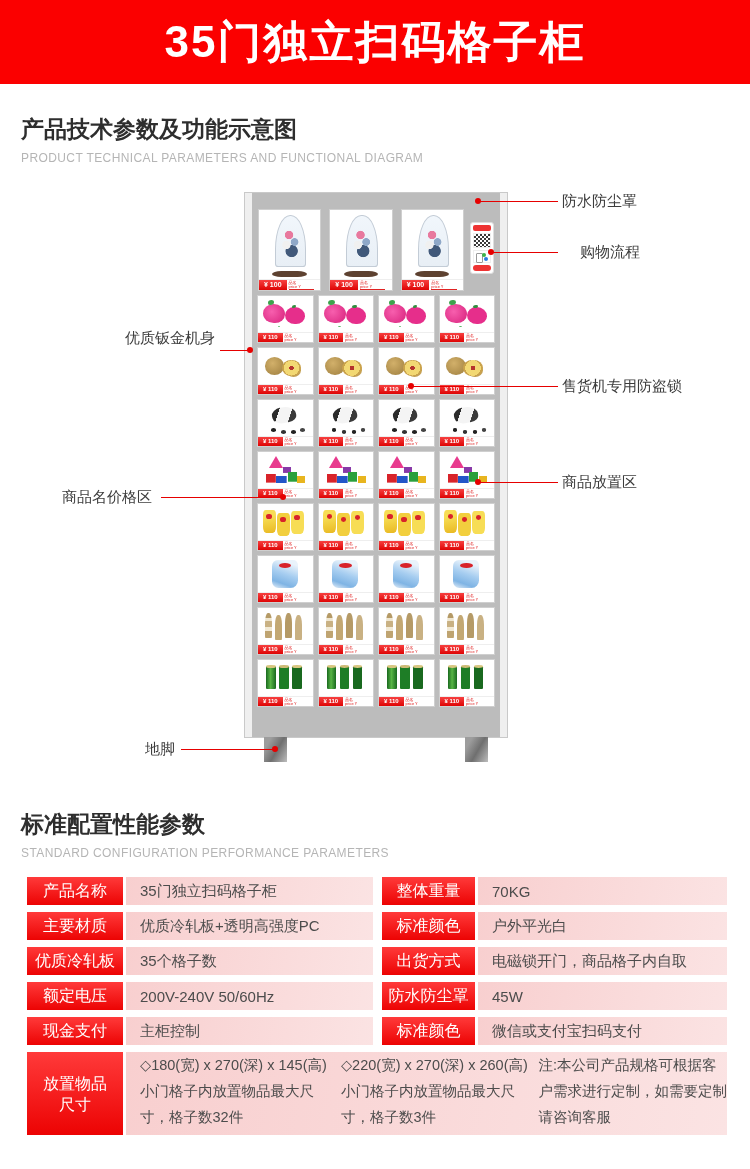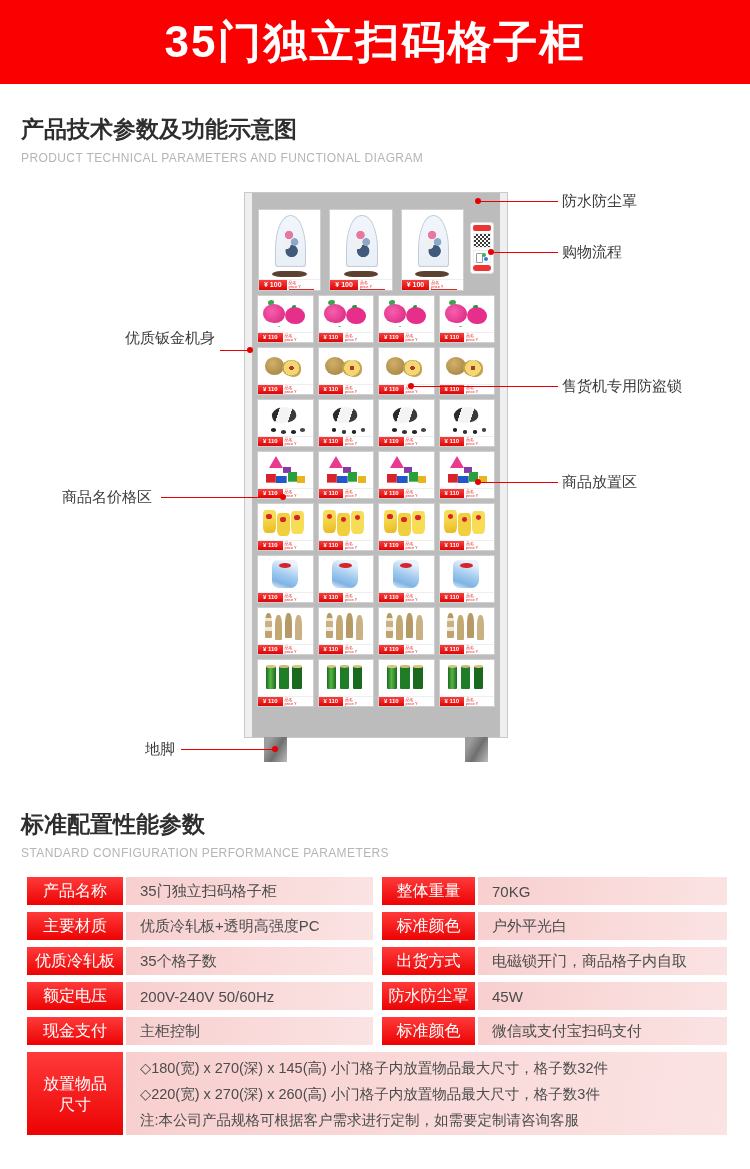--- a/index.html
+++ b/index.html
@@ -86,21 +86,21 @@
 
   
   .ptable{margin:17px 0 0 27px;width:700px}
   .trow{display:flex;margin-bottom:7px;height:28px}
   .trow.tall{height:83px}
   .tl{background:linear-gradient(180deg,#ff3a3a,#ec0303);color:#fff;font-size:16px;font-weight:normal;display:flex;align-items:center;justify-content:center;text-align:center;flex:none}
   .tl.c1{width:96px}.tl.c3{width:93px;margin-left:9px}
   .tl .wrap{width:76px;line-height:21px}
   .tv{background:linear-gradient(100deg,#f8cfcf,#fbe3e3);color:#4c4c4c;font-size:15px;display:flex;align-items:center;padding-left:14px;box-sizing:border-box;margin-left:3px;flex:none;overflow:hidden;white-space:nowrap}
   .tv.c2{width:247px}.tv.c4{width:249px}.tv.full{width:601px}
-  .tv.lines{flex-direction:column;align-items:flex-start;justify-content:center;white-space:normal}
+  .tv.lines{align-items:flex-start;justify-content:flex-start;white-space:normal}
   .tv.lines span{display:block;line-height:26px;font-size:14.5px}
 </style>
 </head>
 <body>
 
 <div class="banner">
   <h1>35门独立扫码格子柜</h1>
 </div>
 
 <div class="sec-title">产品技术参数及功能示意图</div>
@@ -389,21 +389,21 @@
   </div>
 
   <div class="foot l"></div>
   <div class="foot r"></div>
 
   <div class="co" style="left:562px;top:26px"><span>防水防尘罩</span></div>
   <div class="cline" style="top:36px;left:477px;width:81px">
       <i class="dot l"></i>
     </div>
 
-  <div class="co" style="left:562px;top:77px"><span>购物流程</span></div>
+  <div class="co" style="left:580px;top:77px"><span>购物流程</span></div>
   <div class="cline" style="top:87px;left:490px;width:68px">
       <i class="dot l"></i>
     </div>
 
   <div class="co" style="left:562px;top:211px"><span>售货机专用防盗锁</span></div>
   <div class="cline" style="top:221px;left:410px;width:148px">
       <i class="dot l"></i>
     </div>
 
   <div class="co" style="left:562px;top:307px"><span>商品放置区</span></div>

